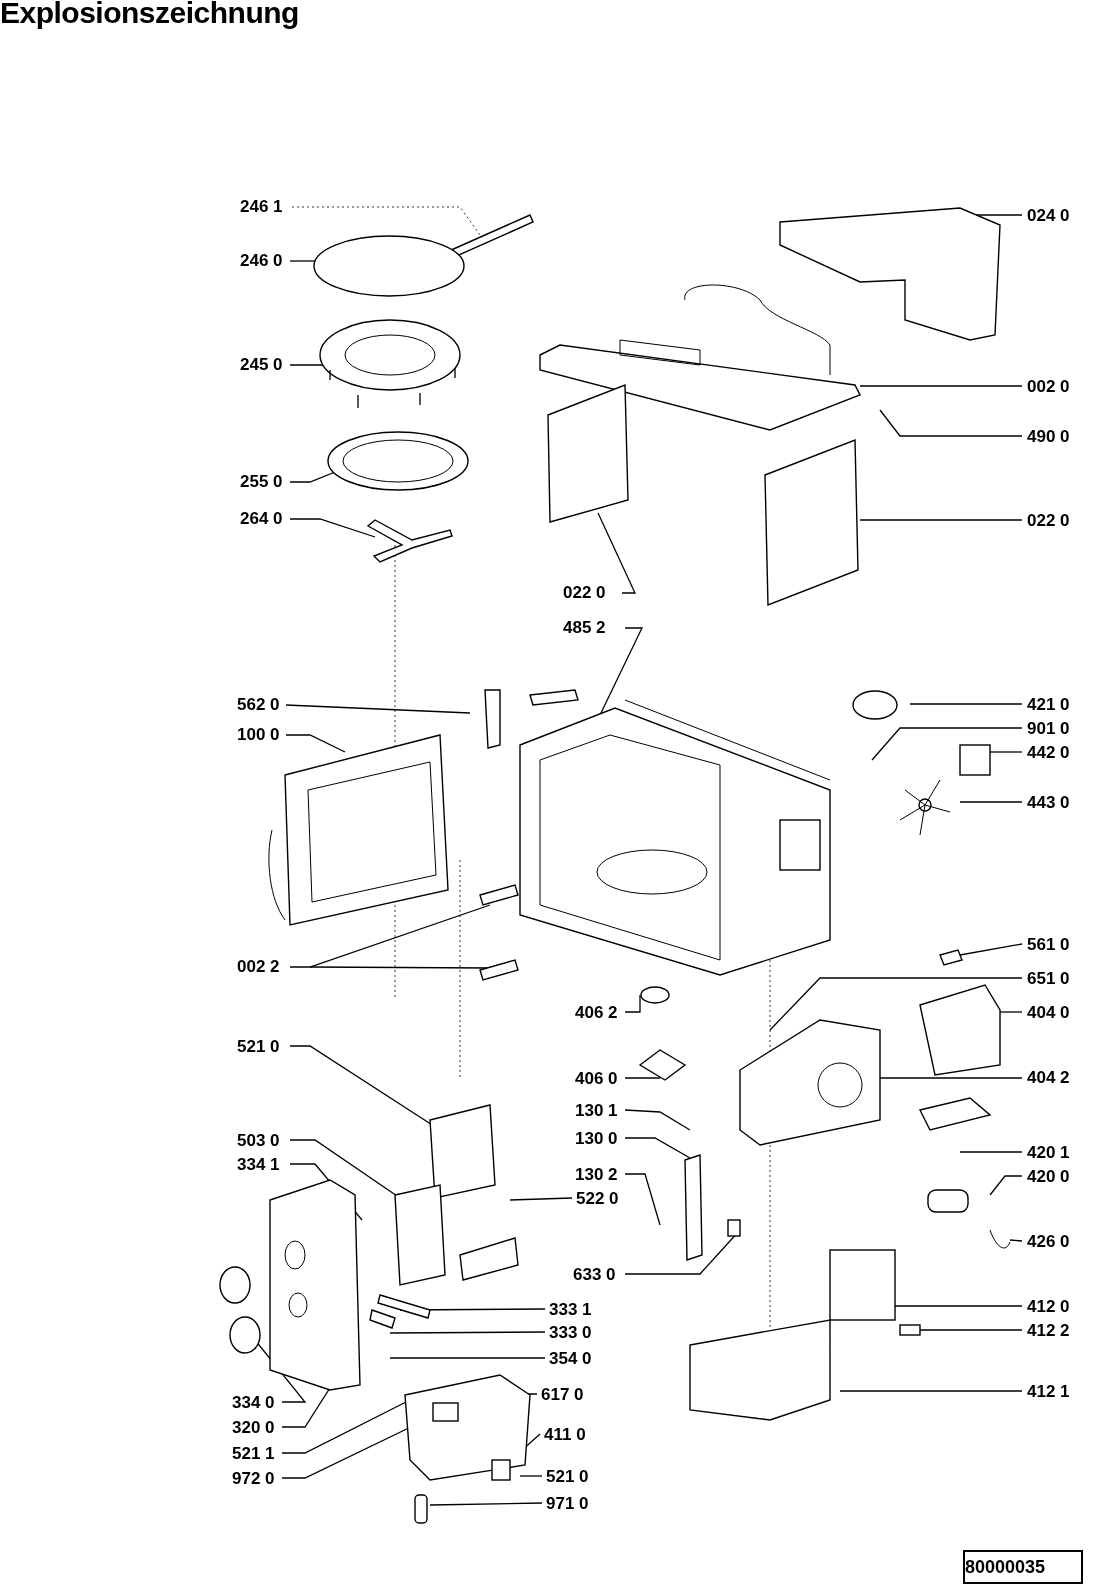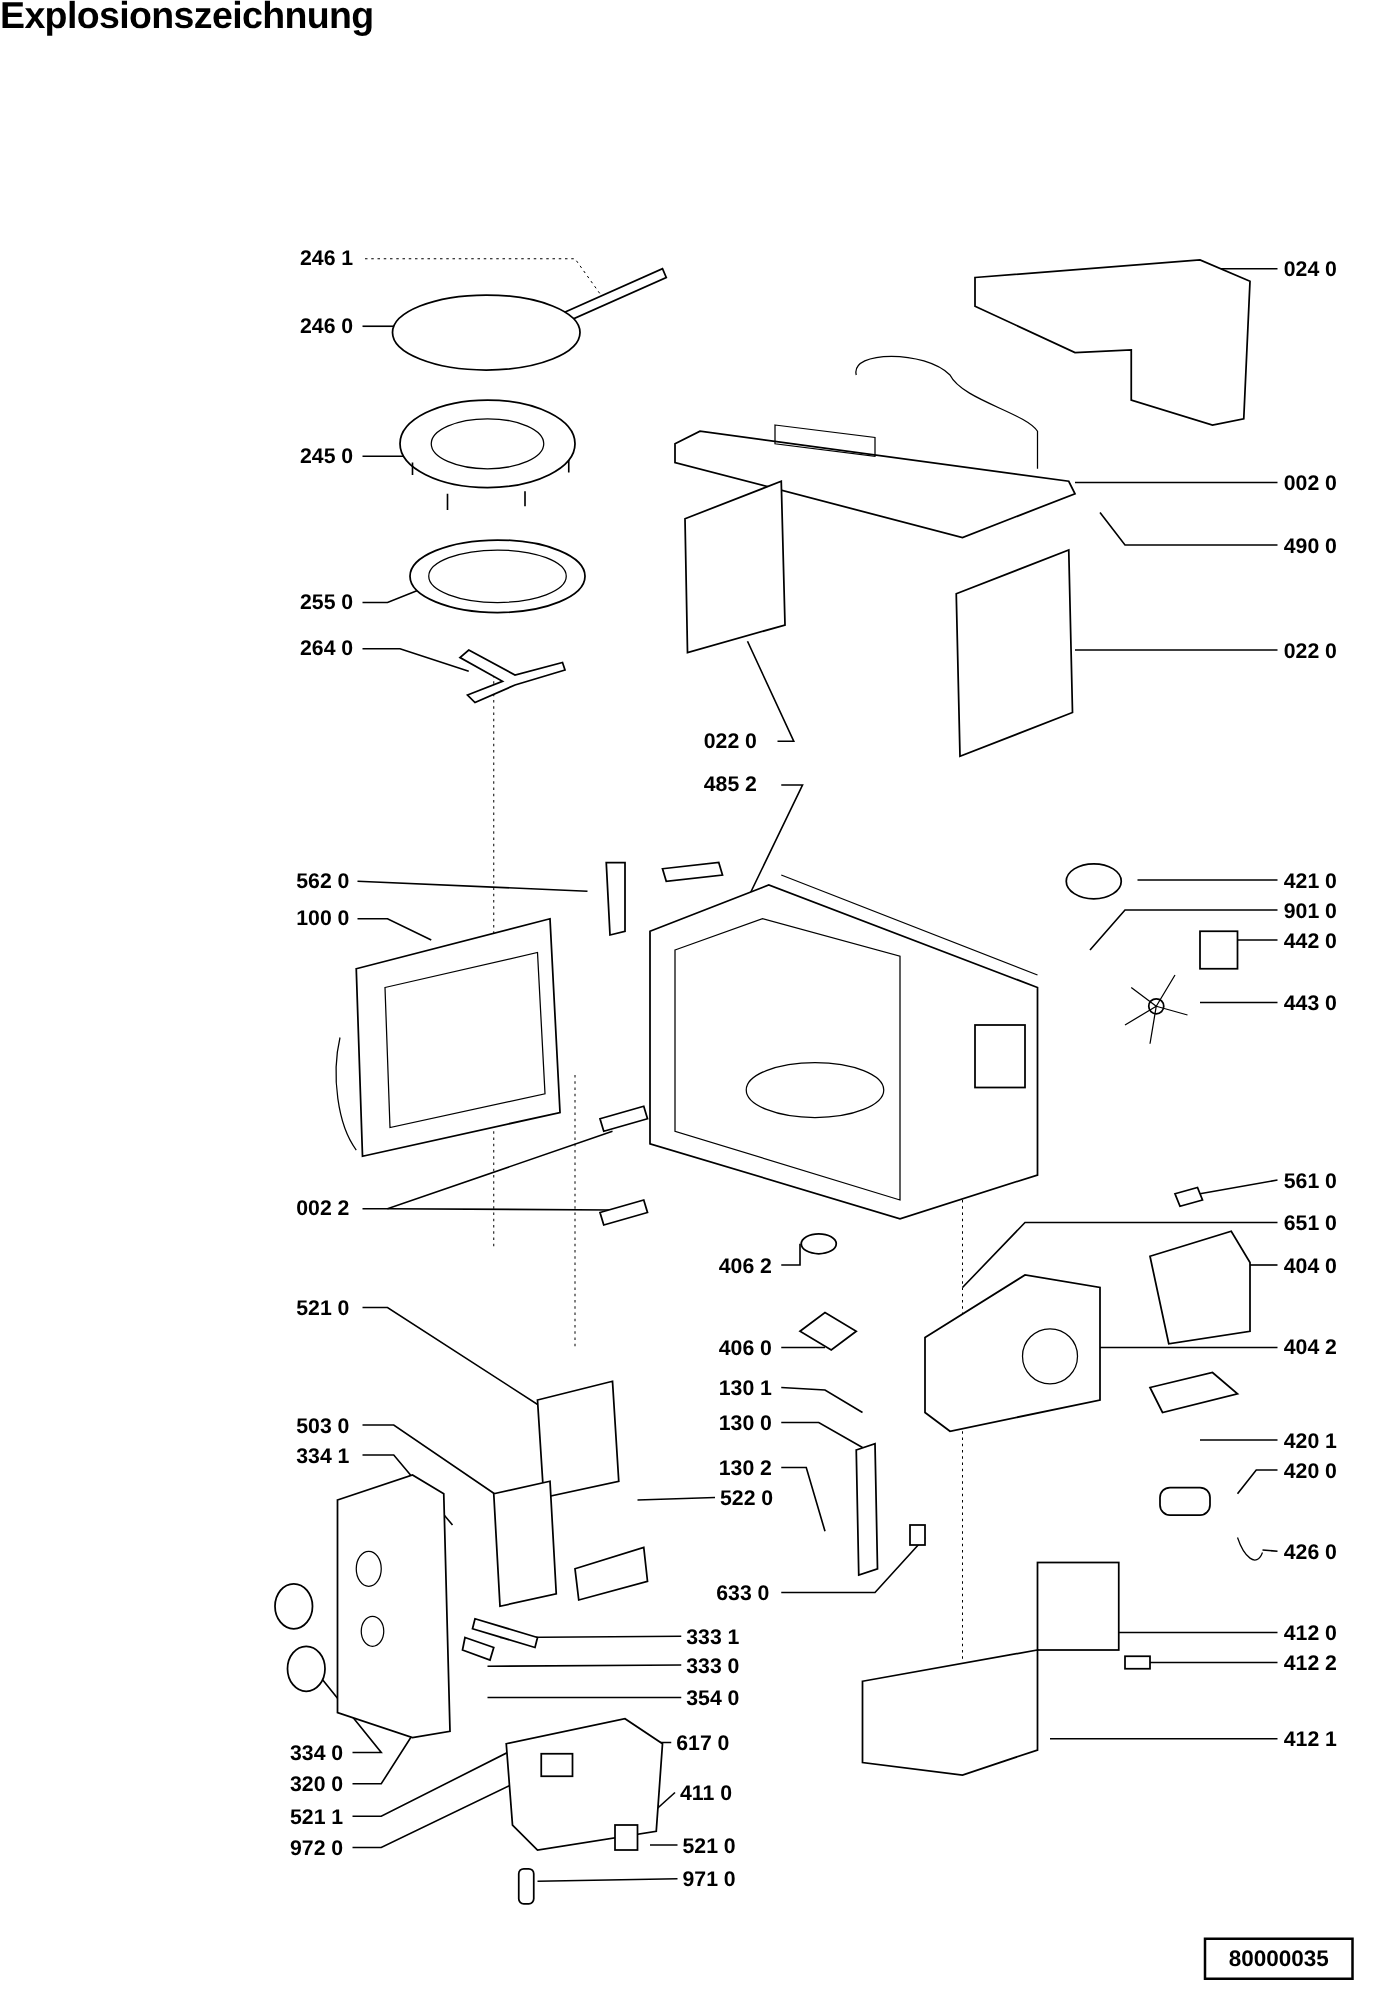--- a/index.html
+++ b/index.html
@@ -4,21 +4,21 @@
 <style>
   html,body{margin:0;padding:0;background:#fff;}
   body{width:1104px;height:1591px;position:relative;overflow:hidden;font-family:"Liberation Sans",sans-serif;color:#000;}
   #title{position:absolute;left:0;top:-4px;font-size:30px;font-weight:bold;letter-spacing:-0.5px;}
   #diagram{position:absolute;left:0;top:0;width:1104px;height:1591px;}
   .lbl{font-family:"Liberation Sans",sans-serif;font-weight:bold;font-size:17px;fill:#000;}
   .ln{stroke:#000;stroke-width:1.3;fill:none;}
   .dot{stroke:#000;stroke-width:0.8;fill:none;stroke-dasharray:2,3;}
   .pt{stroke:#000;stroke-width:1.4;fill:#fff;}
   .pt2{stroke:#000;stroke-width:1;fill:none;}
-  #docnum{position:absolute;left:963px;top:1550px;width:120px;height:34px;border:2px solid #000;box-sizing:border-box;font-weight:bold;font-size:18px;text-align:center;line-height:30px;}
+  #docnum{position:absolute;left:963px;top:1550px;width:120px;height:34px;border:2px solid #000;box-sizing:border-box;font-weight:bold;font-size:18px;text-align:left;line-height:30px;}
 </style>
 </head>
 <body>
 
 <div id="title">Explosionszeichnung</div>
 
 <svg id="diagram" viewBox="0 0 1104 1591" xmlns="http://www.w3.org/2000/svg">
 
   <g>
     <path class="dot" d="M292,207 L460,207 L480,235"></path>

